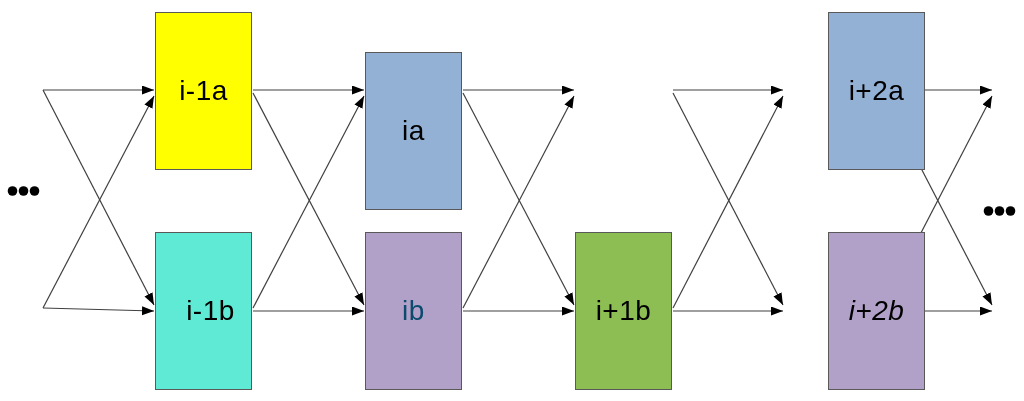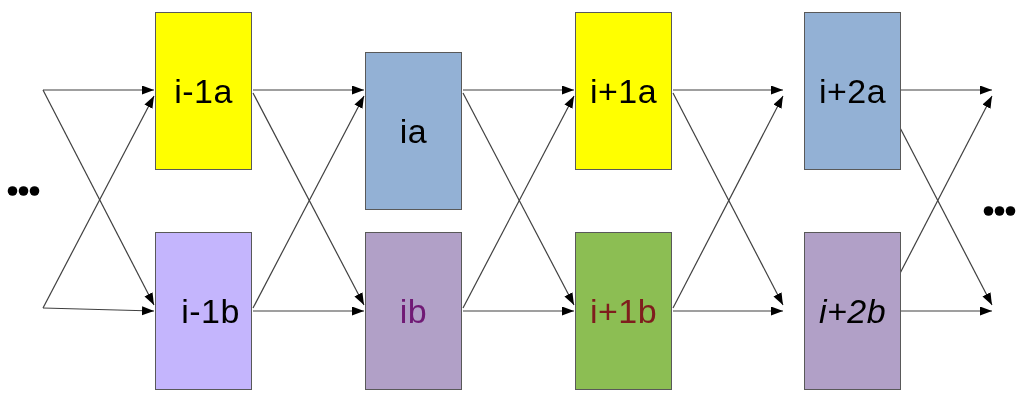--- a/index.html
+++ b/index.html
@@ -1,22 +1,22 @@
 <!DOCTYPE html>
 <html><head>
 <meta charset="utf-8">
 <style>
   html,body{margin:0;padding:0;background:#ffffff;}
   #stage{position:relative;width:1024px;height:401px;background:#ffffff;overflow:hidden;
          font-family:"Liberation Sans",sans-serif;}
   #diagram-svg{position:absolute;left:0;top:0;}
   .node{position:absolute;width:97px;height:158px;box-sizing:border-box;
         border:1px solid #595959;display:flex;align-items:center;justify-content:center;
-        font-size:34px;line-height:1;color:#000000;letter-spacing:0.5px;}
-  .col0{left:155px}.col1{left:365px}.col2{left:575px}.col3{left:804px}
+        font-size:28px;line-height:1;color:#000000;letter-spacing:0.5px;}
+  .col0{left:155px}.col1{left:365px}.col2{left:575px}.col3{left:828px}
   .rowa{top:12px}.rowb{top:232px}
 </style>
 </head>
 <body>
 
 <div id="stage">
   <svg id="diagram-svg" width="1024" height="401">
     <defs>
       <marker id="arrowhead" markerUnits="userSpaceOnUse" markerWidth="13" markerHeight="10" refX="12" refY="4.5" orient="auto">
         <path id="arrowhead-path" d="M0,0 L12,4.5 L0,9 Z" fill="#000000"></path>
@@ -51,19 +51,18 @@
       </g>
     <g id="dots-right" aria-label="...">
         <circle cx="988.5" cy="211" r="4.8" fill="#000000"></circle>
         <circle cx="999.5" cy="211" r="4.8" fill="#000000"></circle>
         <circle cx="1010.5" cy="211" r="4.8" fill="#000000"></circle>
       </g>
   </svg>
 
   <div class="node col0 rowa" style="background: rgb(255, 255, 0); color: rgb(0, 0, 0);">i-1a</div>
   <div class="node col1 rowa" style="background: rgb(147, 177, 213); color: rgb(0, 0, 0); margin-top: 40px;">ia</div>
-  <div class="node col2 rowa" style="background: rgb(255, 255, 0); color: rgb(0, 0, 0);">i+1a</div>
   <div class="node col3 rowa" style="background: rgb(147, 177, 213); color: rgb(0, 0, 0);">i+2a</div>
-  <div class="node col0 rowb" style="background: #c4b5fd; color: rgb(0, 0, 0); padding-left: 14px;">i-1b</div>
-  <div class="node col1 rowb" style="background: rgb(177, 160, 199); color: #701a75;">ib</div>
-  <div class="node col2 rowb" style="background: rgb(140, 190, 83); color: #7f1d1d;">i+1b</div>
+  <div class="node col0 rowb" style="background: #5eead4; color: rgb(0, 0, 0); padding-left: 14px;">i-1b</div>
+  <div class="node col1 rowb" style="background: rgb(177, 160, 199); color: #0c4a6e;">ib</div>
+  <div class="node col2 rowb" style="background: rgb(140, 190, 83); color: #000000;">i+1b</div>
   <div class="node col3 rowb" style="background: rgb(177, 160, 199); color: rgb(0, 0, 0); font-style: italic;">i+2b</div>
 </div>
 
 </body></html>

